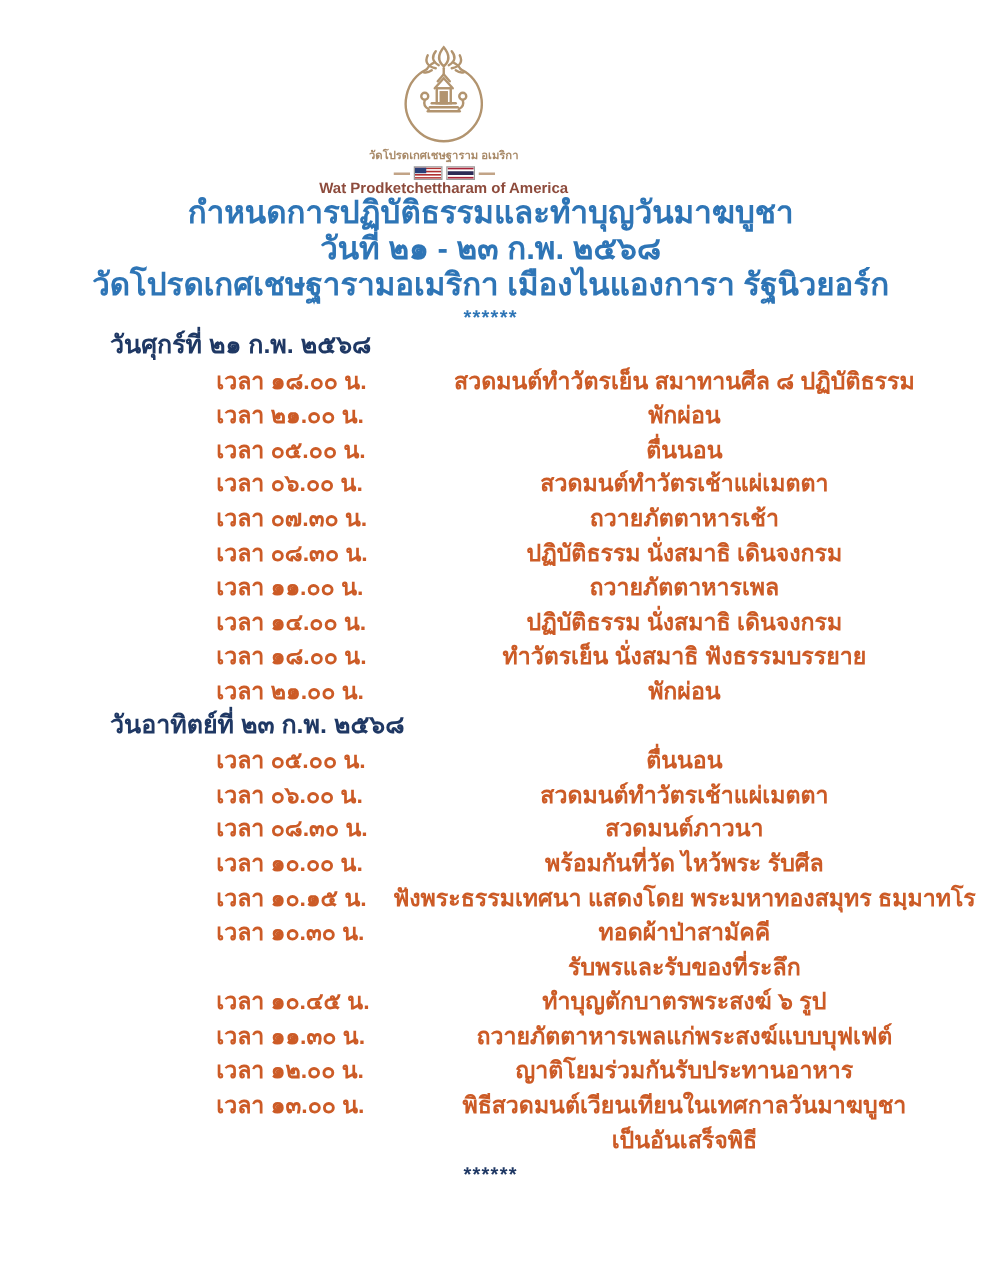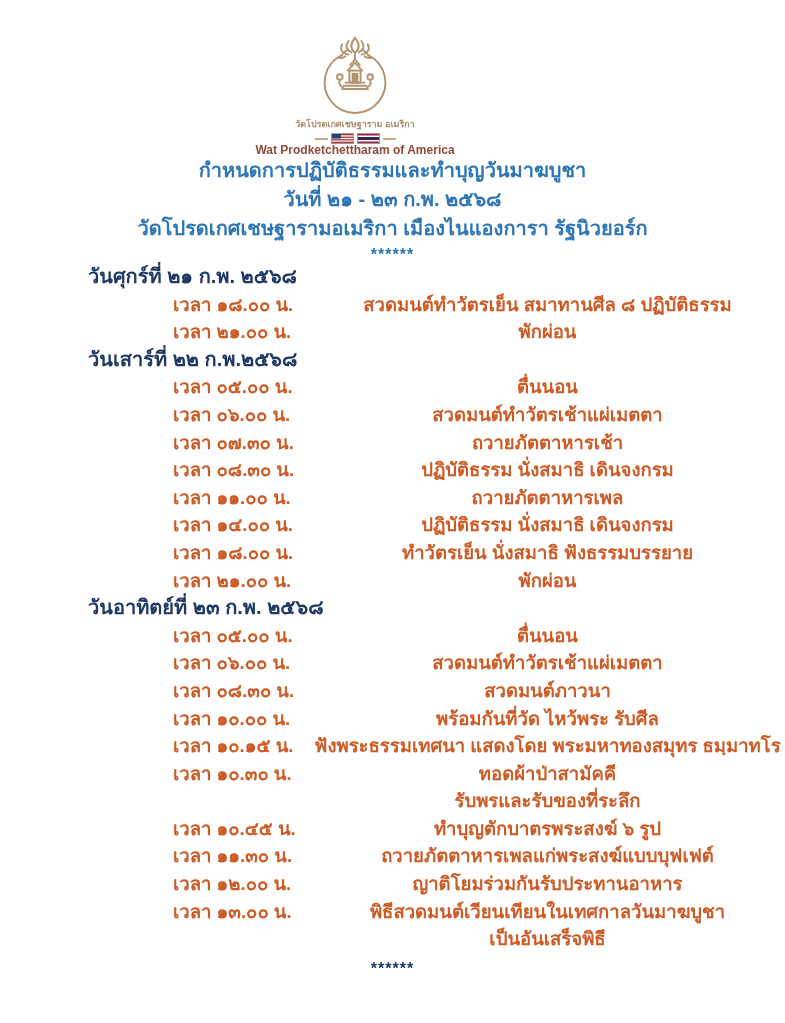--- a/index.html
+++ b/index.html
@@ -25,21 +25,21 @@
   .logo-english {
     margin-top: 2px; font-size: 12px; font-weight: bold;
     color: #8d4b3c; line-height: 9px; white-space: nowrap;
   }
 
   
   .heading {
     position: absolute; top: 156px; left: 0; width: 785px;
     text-align: center; color: #2e75b6; font-weight: bold;
   }
-  .heading .h-line { font-size: 20px; line-height: 29px; white-space: nowrap; }
+  .heading .h-line { font-size: 25px; line-height: 29px; white-space: nowrap; }
   .heading .h-sep { font-size: 16px; line-height: 24px; letter-spacing: 1px; }
 
   
   .schedule { position: absolute; top: 263px; left: 0; width: 785px; }
   .day-label {
     padding-left: 88px; font-size: 20px; font-weight: bold;
     color: #1f3864; line-height: 27.6px; white-space: nowrap;
   }
   .row {
     display: flex; padding-left: 133px;
@@ -123,21 +123,20 @@
     <div class="day-label">วันศุกร์ที่ ๒๑ ก.พ. ๒๕๖๘</div>
     <div class="row">
       <span class="time">เวลา ๑๘.๐๐ น.</span>
       <span class="activity">สวดมนต์ทำวัตรเย็น สมาทานศีล ๘ ปฏิบัติธรรม</span>
     </div>
     <div class="row">
       <span class="time">เวลา ๒๑.๐๐ น.</span>
       <span class="activity">พักผ่อน</span>
     </div>
 
-    <div class="day-label">วันเสาร์ที่ ๒๒ ก.พ.๒๕๖๘</div>
     <div class="row">
       <span class="time">เวลา ๐๕.๐๐ น.</span>
       <span class="activity">ตื่นนอน</span>
     </div>
     <div class="row">
       <span class="time">เวลา ๐๖.๐๐ น.</span>
       <span class="activity">สวดมนต์ทำวัตรเช้าแผ่เมตตา</span>
     </div>
     <div class="row">
       <span class="time">เวลา ๐๗.๓๐ น.</span>

